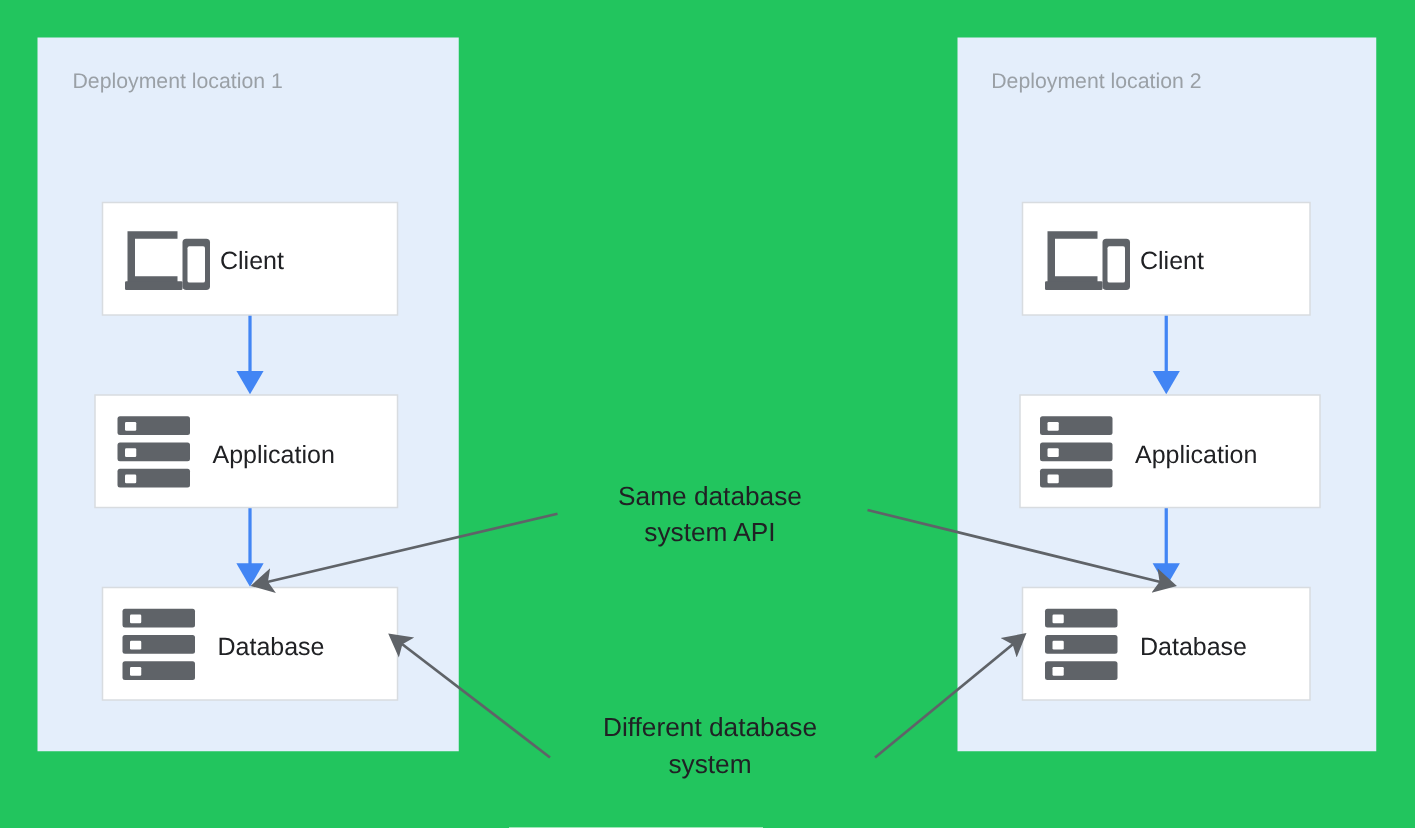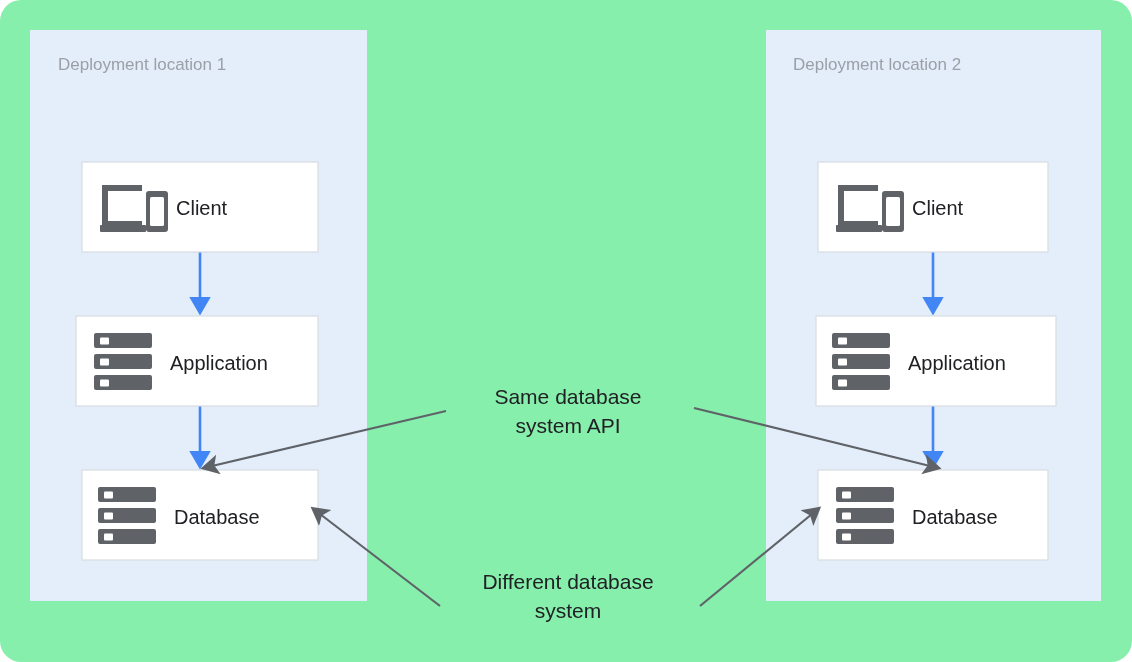--- a/index.html
+++ b/index.html
@@ -10,22 +10,21 @@
   body {
     width: 1132px;
     height: 662px;
     font-family: "Liberation Sans", sans-serif;
     overflow: hidden;
   }
   #diagram-root {
     position: relative;
     width: 1132px;
     height: 662px;
-    background: #86efac;
-    border-radius: 21px;
+    background: #22c55e;
   }
   svg.canvas {
     position: absolute;
     left: 0;
     top: 0;
     width: 1132px;
     height: 662px;
   }
   .zone-rect { }
   .zone-title {

